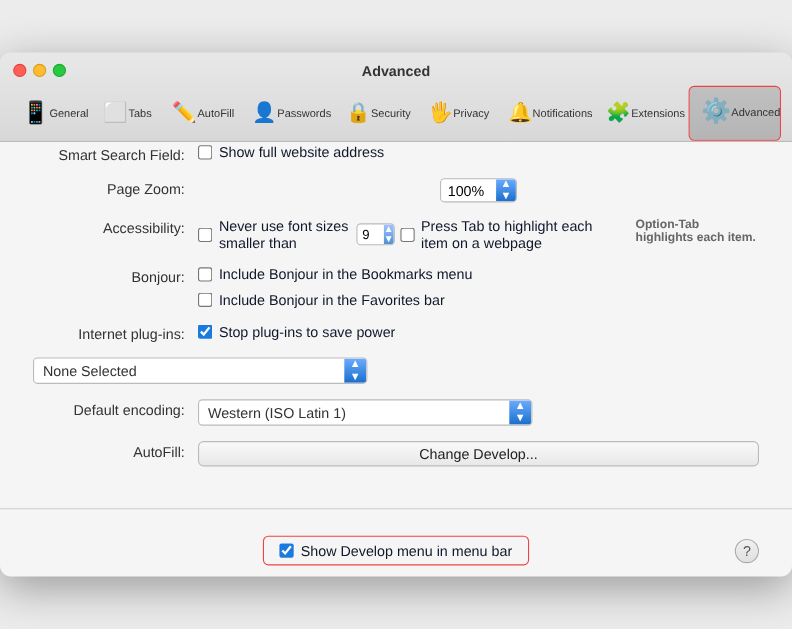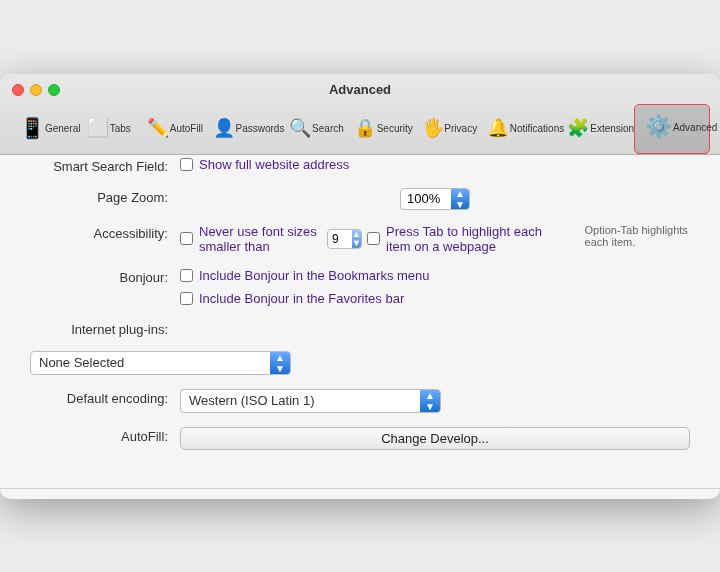--- a/index.html
+++ b/index.html
@@ -124,26 +124,27 @@
       width: 13px;
       height: 13px;
       accent-color: #4488ff;
       cursor: pointer;
     }
     input[type="checkbox"].blue-check {
       accent-color: #1a7ae0;
     }
     .checkbox-label {
       font-size: 13px;
-      color: #4c1d95;
+      color: #0f172a;
     }
     .hint-text {
       font-size: 11px;
       color: #666;
       margin-left: 19px;
+      font-weight: bold;
     }
     .select-arrows {
       background: linear-gradient(to bottom, #6aabff, #1a6fcc);
       color: white;
       font-size: 10px;
       display: flex;
       flex-direction: column;
       align-items: center;
       justify-content: center;
       width: 18px;
@@ -221,21 +222,21 @@
       line-height: 1;
     }
     .full-dropdown {
       display: flex;
       align-items: center;
       background: white;
       border: 1px solid #bbb;
       border-radius: 4px;
       overflow: hidden;
       height: 24px;
-      width: 261px;
+      width: 304px;
     }
     .full-dropdown span {
       flex: 1;
       padding: 0 8px;
       font-size: 13px;
       color: #333;
     }
     .full-dropdown .dd-arrows {
       background: linear-gradient(to bottom, #6aabff, #1a6fcc);
       color: white;
@@ -331,24 +332,20 @@
         </div>
         <div class="toolbar-item">
           <div class="toolbar-icon icon-autofill"></div>
           <span class="toolbar-label">AutoFill</span>
         </div>
         <div class="toolbar-item">
           <div class="toolbar-icon icon-passwords"></div>
           <span class="toolbar-label">Passwords</span>
         </div>
         <div class="toolbar-item">
-          <div class="toolbar-icon icon-search"></div>
-          <span class="toolbar-label">Search</span>
-        </div>
-        <div class="toolbar-item">
           <div class="toolbar-icon icon-security"></div>
           <span class="toolbar-label">Security</span>
         </div>
         <div class="toolbar-item">
           <div class="toolbar-icon icon-privacy"></div>
           <span class="toolbar-label">Privacy</span>
         </div>
         <div class="toolbar-item">
           <div class="toolbar-icon icon-notifications"></div>
           <span class="toolbar-label">Notifications</span>
@@ -428,20 +425,26 @@
         </div>
         <div class="form-row-inline" style="margin-top:4px;">
           <input type="checkbox" style="">
           <span class="checkbox-label">Include Bonjour in the Favorites bar</span>
         </div>
       </div>
     </div>
 
     <div class="form-row">
       <div class="form-label">Internet plug-ins:</div>
+      <div class="form-control">
+        <div class="form-row-inline">
+          <input type="checkbox" class="blue-check" checked="" style="">
+          <span class="checkbox-label">Stop plug-ins to save power</span>
+        </div>
+      </div>
     </div>
 
     <div class="form-row">
       <div class="form-control">
         <div class="full-dropdown">
           <span>None Selected</span>
           <div class="dd-arrows">▲<br>▼</div>
         </div>
       </div>
     </div>
@@ -460,14 +463,21 @@
       <div class="form-label">AutoFill:</div>
       <div class="form-control">
         <button class="btn-change">Change Develop...</button>
       </div>
     </div>
 
   </div>
 
   <div class="divider"></div>
 
+  <div class="bottom-section">
+    <div class="develop-row">
+      <input type="checkbox" class="blue-check" checked="" style="">
+      <span class="checkbox-label">Show Develop menu in menu bar</span>
+    </div>
+    <div class="help-btn">?</div>
+  </div>
 
 </div>
 
 </body></html>

